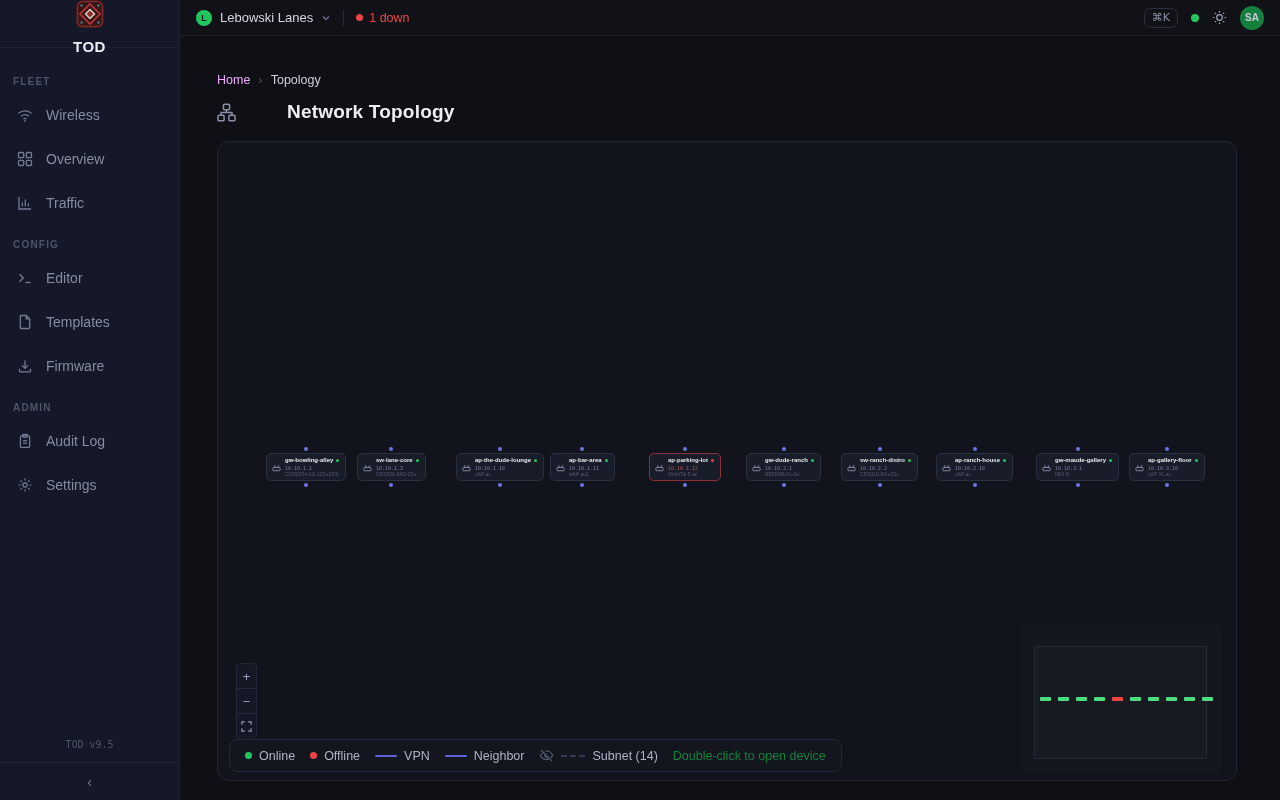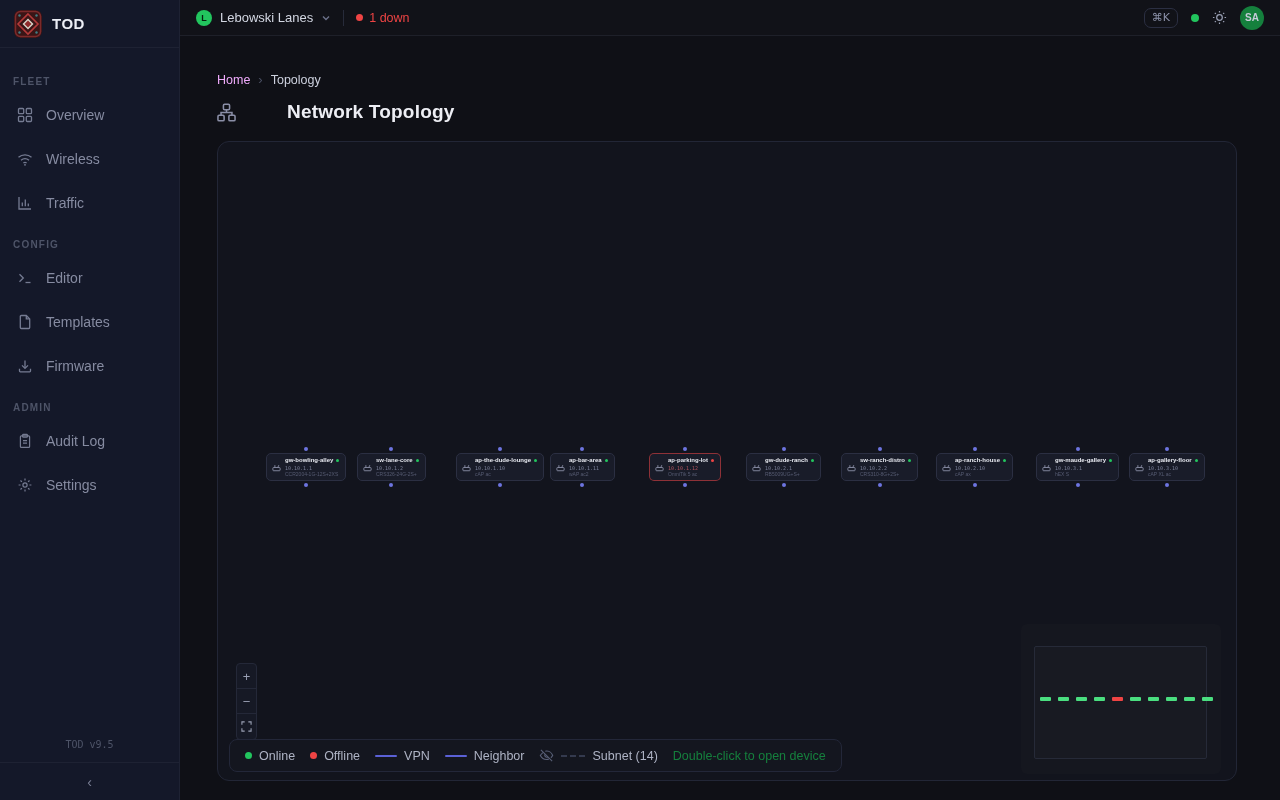--- a/index.html
+++ b/index.html
@@ -13,21 +13,21 @@
   svg { display: block; }
 
   
   .sidebar {
     position: absolute; left: 0; top: 0; bottom: 0; width: 180px;
     background: #141829; border-right: 1px solid #1e2233;
     display: flex; flex-direction: column; z-index: 5;
   }
   .logo-row {
     height: 48px; display: flex; align-items: center; gap: 10px;
-    padding: 0 14px; border-bottom: 1px solid #1e2233;
+    padding: 0 14px; border-bottom: 1px solid #1e2233; flex-direction: column;
   }
   .logo-badge {
     width: 28px; height: 28px; border-radius: 6px; overflow: hidden;
     flex: 0 0 auto;
   }
   .app-name { font-size: 15px; font-weight: 700; letter-spacing: .5px; color: #eceef5; }
 
   .nav { flex: 1 1 auto; padding-top: 14px; overflow: hidden; }
   .nav-section-label {
     font-size: 10px; font-weight: 700; letter-spacing: 1.2px;
@@ -192,39 +192,39 @@
     <span class="app-name">TOD</span>
   </div>
 
   <nav class="nav">
     <div class="nav-section-label">FLEET</div>
     <div>
 
         <div class="nav-item">
           <span class="nav-icon">
             <svg viewBox="0 0 16 16" fill="none" stroke="currentColor" stroke-width="1.3">
+              <path d="M1.5 6.3a10 10 0 0 1 13 0"></path>
+              <path d="M4 9.2a6.3 6.3 0 0 1 8 0"></path>
+              <path d="M6.4 11.9a3.2 3.2 0 0 1 3.2 0"></path>
+              <circle cx="8" cy="13.8" r="0.9" fill="currentColor" stroke="none"></circle>
+            </svg>
+          </span>
+          <span>Wireless</span>
+        </div>
+
+        <div class="nav-item">
+          <span class="nav-icon">
+            <svg viewBox="0 0 16 16" fill="none" stroke="currentColor" stroke-width="1.3">
               <rect x="1.5" y="1.5" width="5.2" height="5.2" rx="1"></rect>
               <rect x="9.3" y="1.5" width="5.2" height="5.2" rx="1"></rect>
               <rect x="1.5" y="9.3" width="5.2" height="5.2" rx="1"></rect>
               <rect x="9.3" y="9.3" width="5.2" height="5.2" rx="1"></rect>
             </svg>
           </span>
           <span>Overview</span>
-        </div>
-
-        <div class="nav-item">
-          <span class="nav-icon">
-            <svg viewBox="0 0 16 16" fill="none" stroke="currentColor" stroke-width="1.3">
-              <path d="M1.5 6.3a10 10 0 0 1 13 0"></path>
-              <path d="M4 9.2a6.3 6.3 0 0 1 8 0"></path>
-              <path d="M6.4 11.9a3.2 3.2 0 0 1 3.2 0"></path>
-              <circle cx="8" cy="13.8" r="0.9" fill="currentColor" stroke="none"></circle>
-            </svg>
-          </span>
-          <span>Wireless</span>
         </div>
 
         <div class="nav-item">
           <span class="nav-icon">
             <svg viewBox="0 0 16 16" fill="none" stroke="currentColor" stroke-width="1.3">
               <path d="M2 2v12h12"></path>
               <path d="M5.3 11.2V7.4"></path>
               <path d="M8.3 11.2V4.6"></path>
               <path d="M11.3 11.2V8.6"></path>
             </svg>

